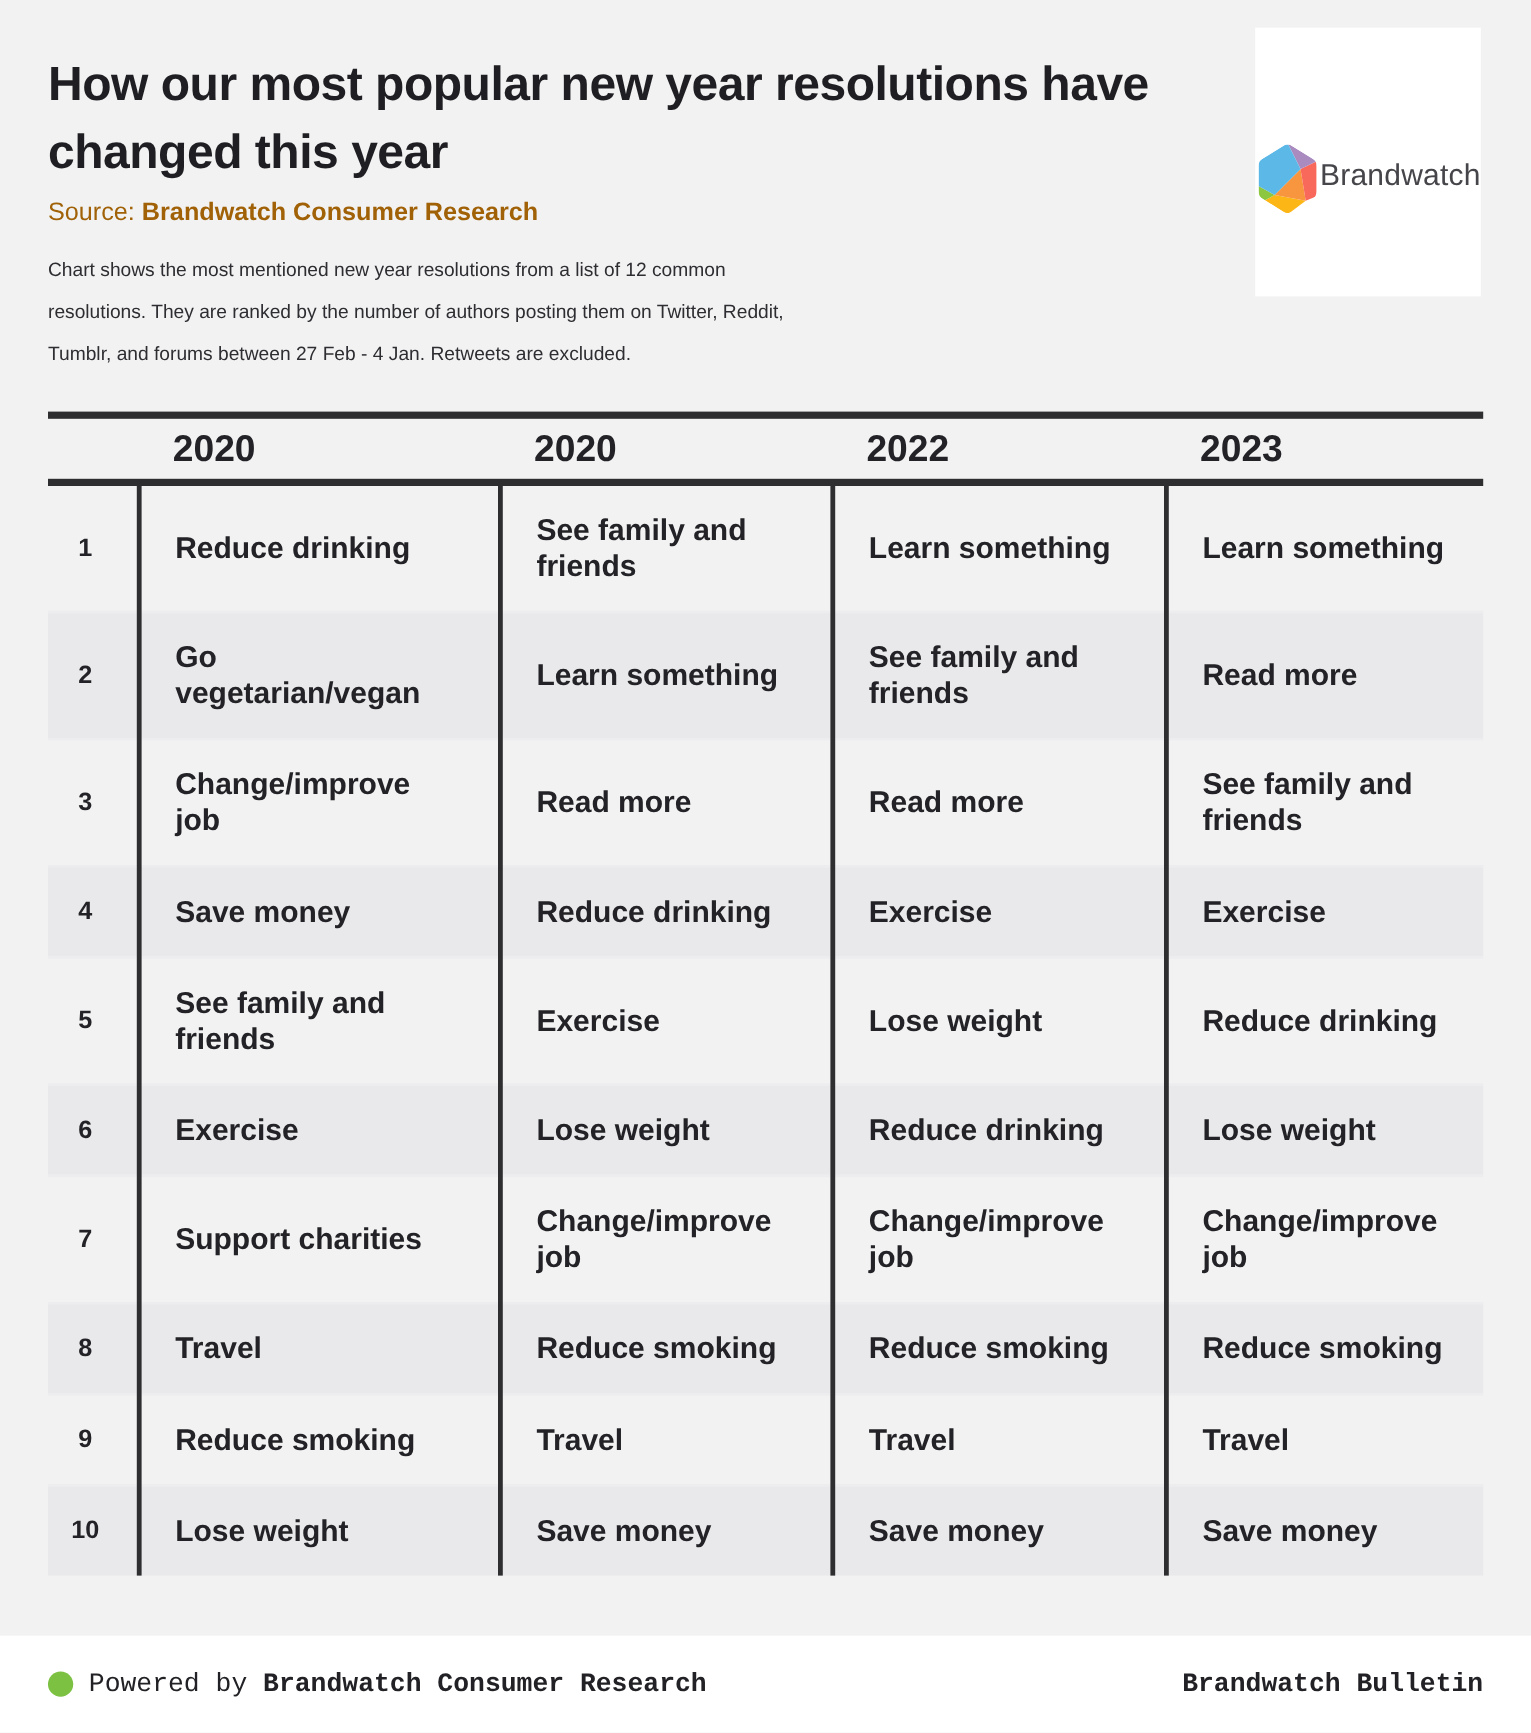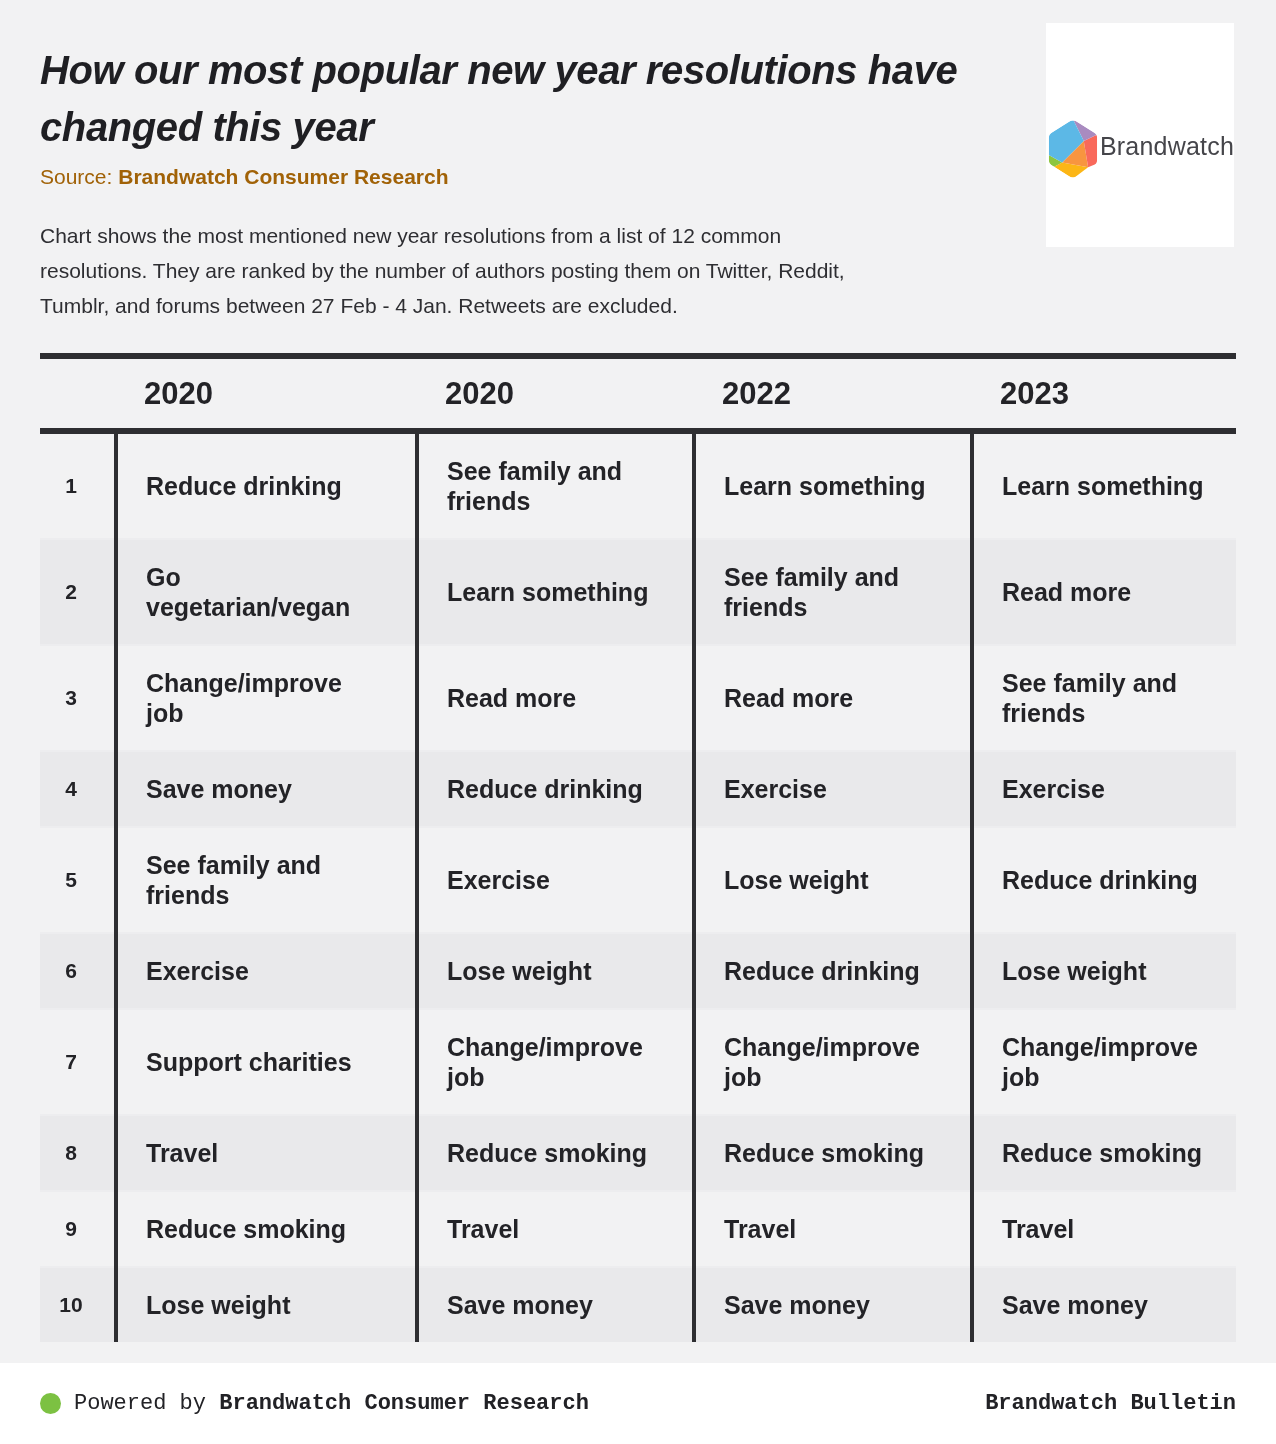--- a/index.html
+++ b/index.html
@@ -6,38 +6,38 @@
   body{
     width:1276px;height:1444px;position:relative;overflow:hidden;
     background:#f2f2f3;
     font-family:"Liberation Sans","DejaVu Sans",sans-serif;
     color:#222226;
   }
   
   .header{padding:42px 40px 0 40px;}
   .title{
     font-size:40px;font-weight:700;line-height:57px;letter-spacing:-0.4px;
-    color:#1f1f23;max-width:1010px;font-style:italic;
+    color:#1f1f23;max-width:1010px;
   }
   .source-line{margin-top:9px;font-size:21px;color:#a16207;}
   .source-line b{font-weight:700;}
-  .description{margin-top:29px;font-size:21px;line-height:35px;color:#2e2e32;max-width:960px;}
+  .description{margin-top:19px;font-size:16px;line-height:35px;color:#2e2e32;max-width:960px;}
   
   .logo-card{
     position:absolute;top:23px;right:42px;width:188px;height:224px;
     background:#ffffff;display:flex;flex-direction:row;align-items:center;
   }
   .logo-card svg{margin-top:27px;display:block;}
   .wordmark{margin-top:23px;font-size:25px;color:#45454a;letter-spacing:0.2px;}
   
   .table-wrap{margin:30px 40px 0 40px;width:1196px;}
   .thickbar{height:6px;background:#2e2e31;}
   .year-row{
     display:grid;grid-template-columns:74px 301px 277px 278px 266px;
-    align-items:center;height:69px;
+    align-items:center;height:50px;
   }
   .year-cell{font-size:31px;font-weight:700;padding-left:30px;color:#232327;}
   .tbody{position:relative;}
   .trow{
     display:grid;grid-template-columns:74px 301px 277px 278px 266px;
     align-items:center;
   }
   .trow + .trow{border-top:2px solid #ededef;}
   .trow.odd{background:transparent;}
   .trow.even{background:#e9e9eb;}

